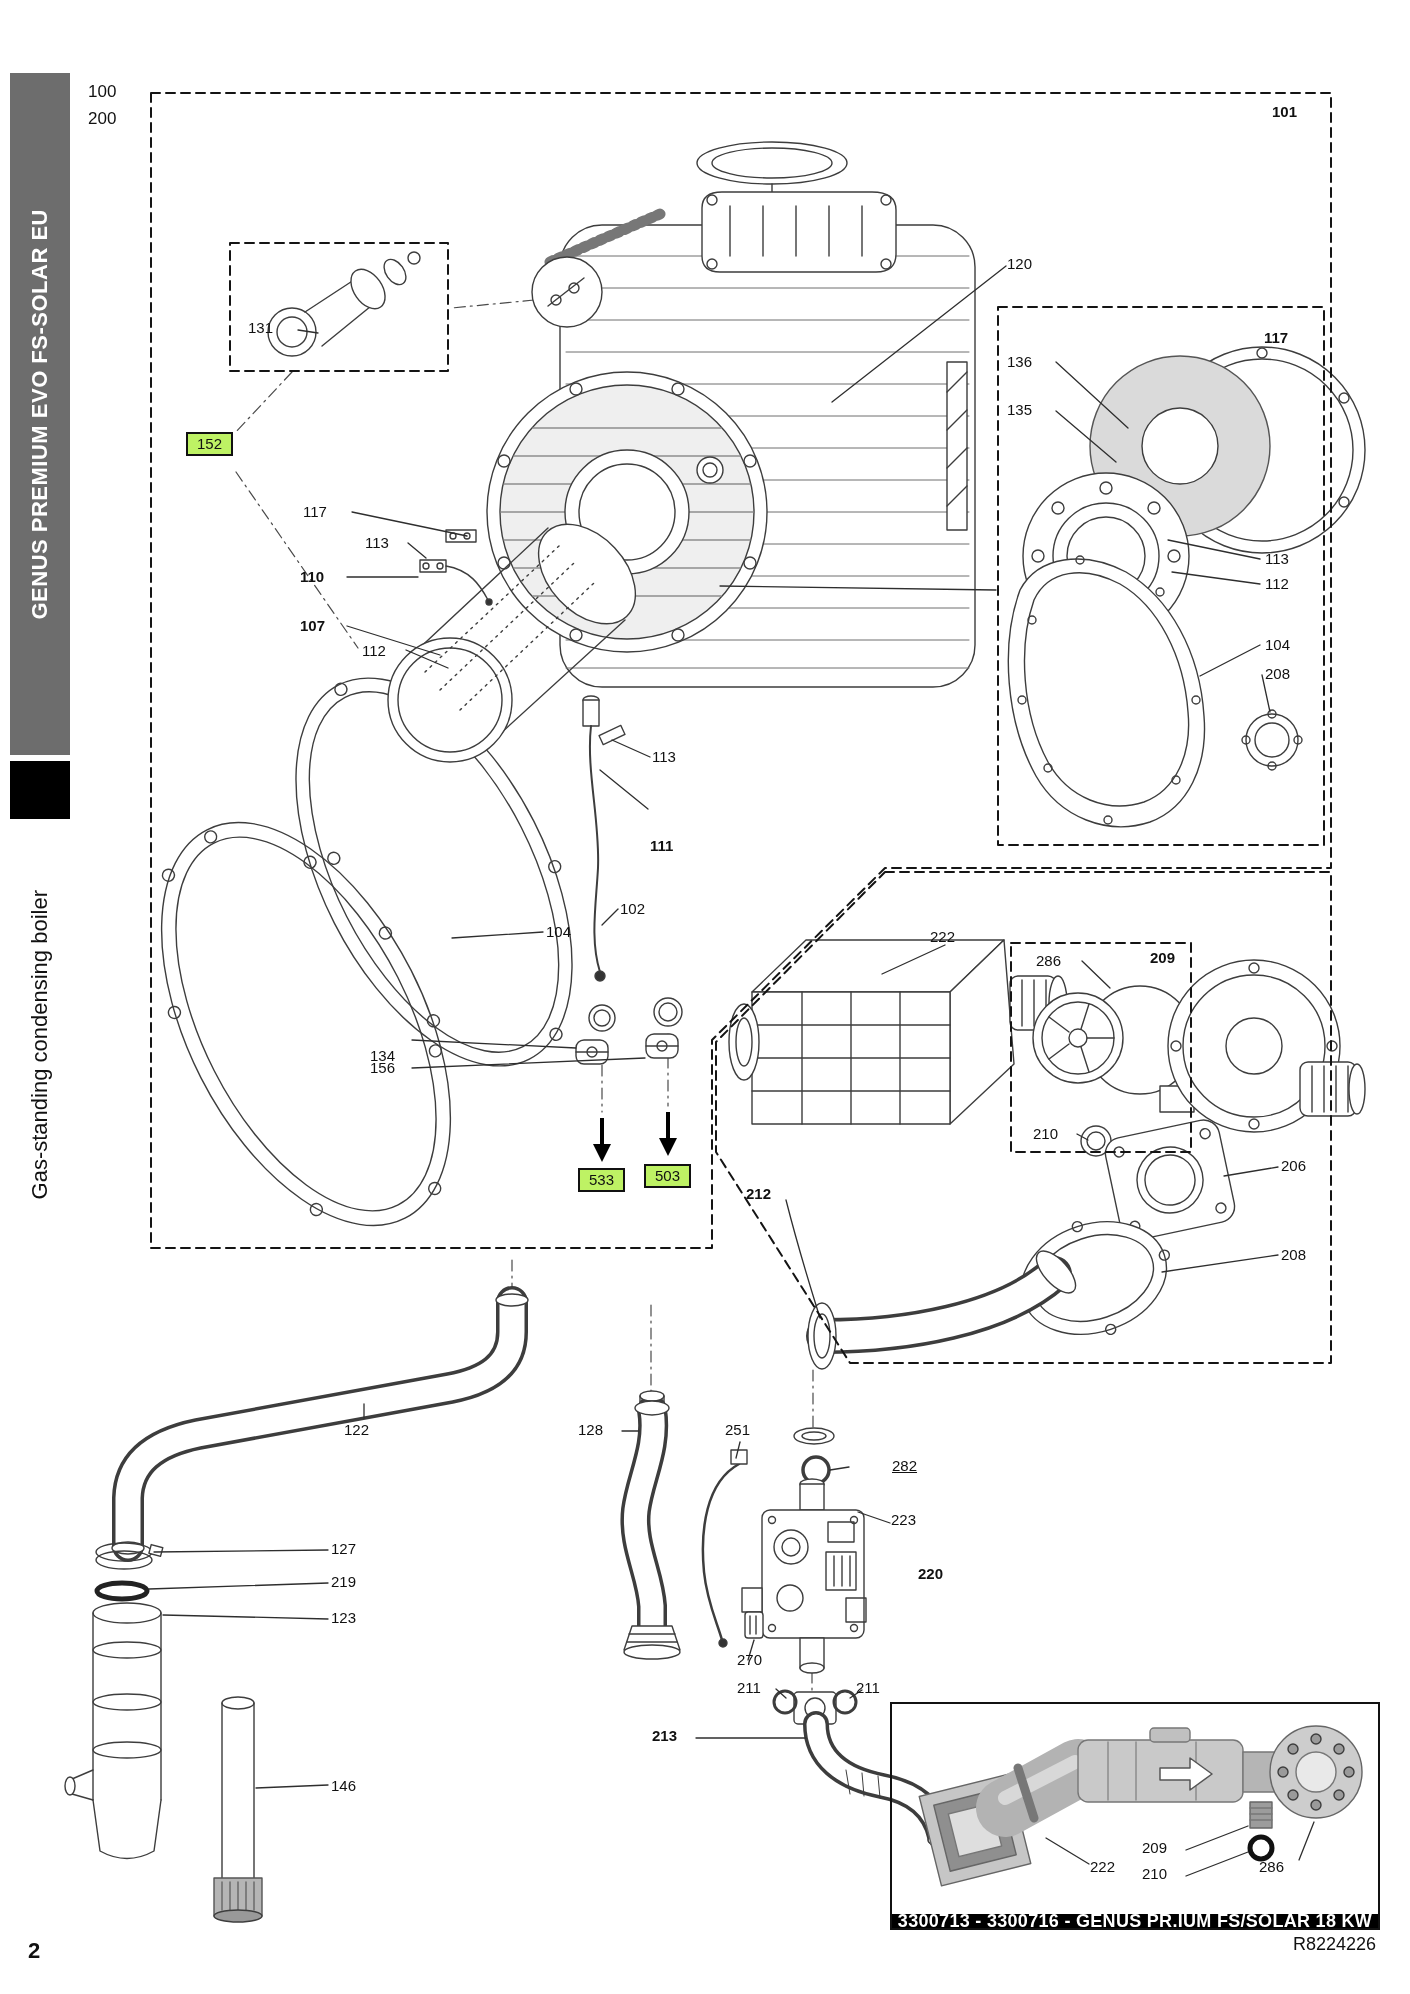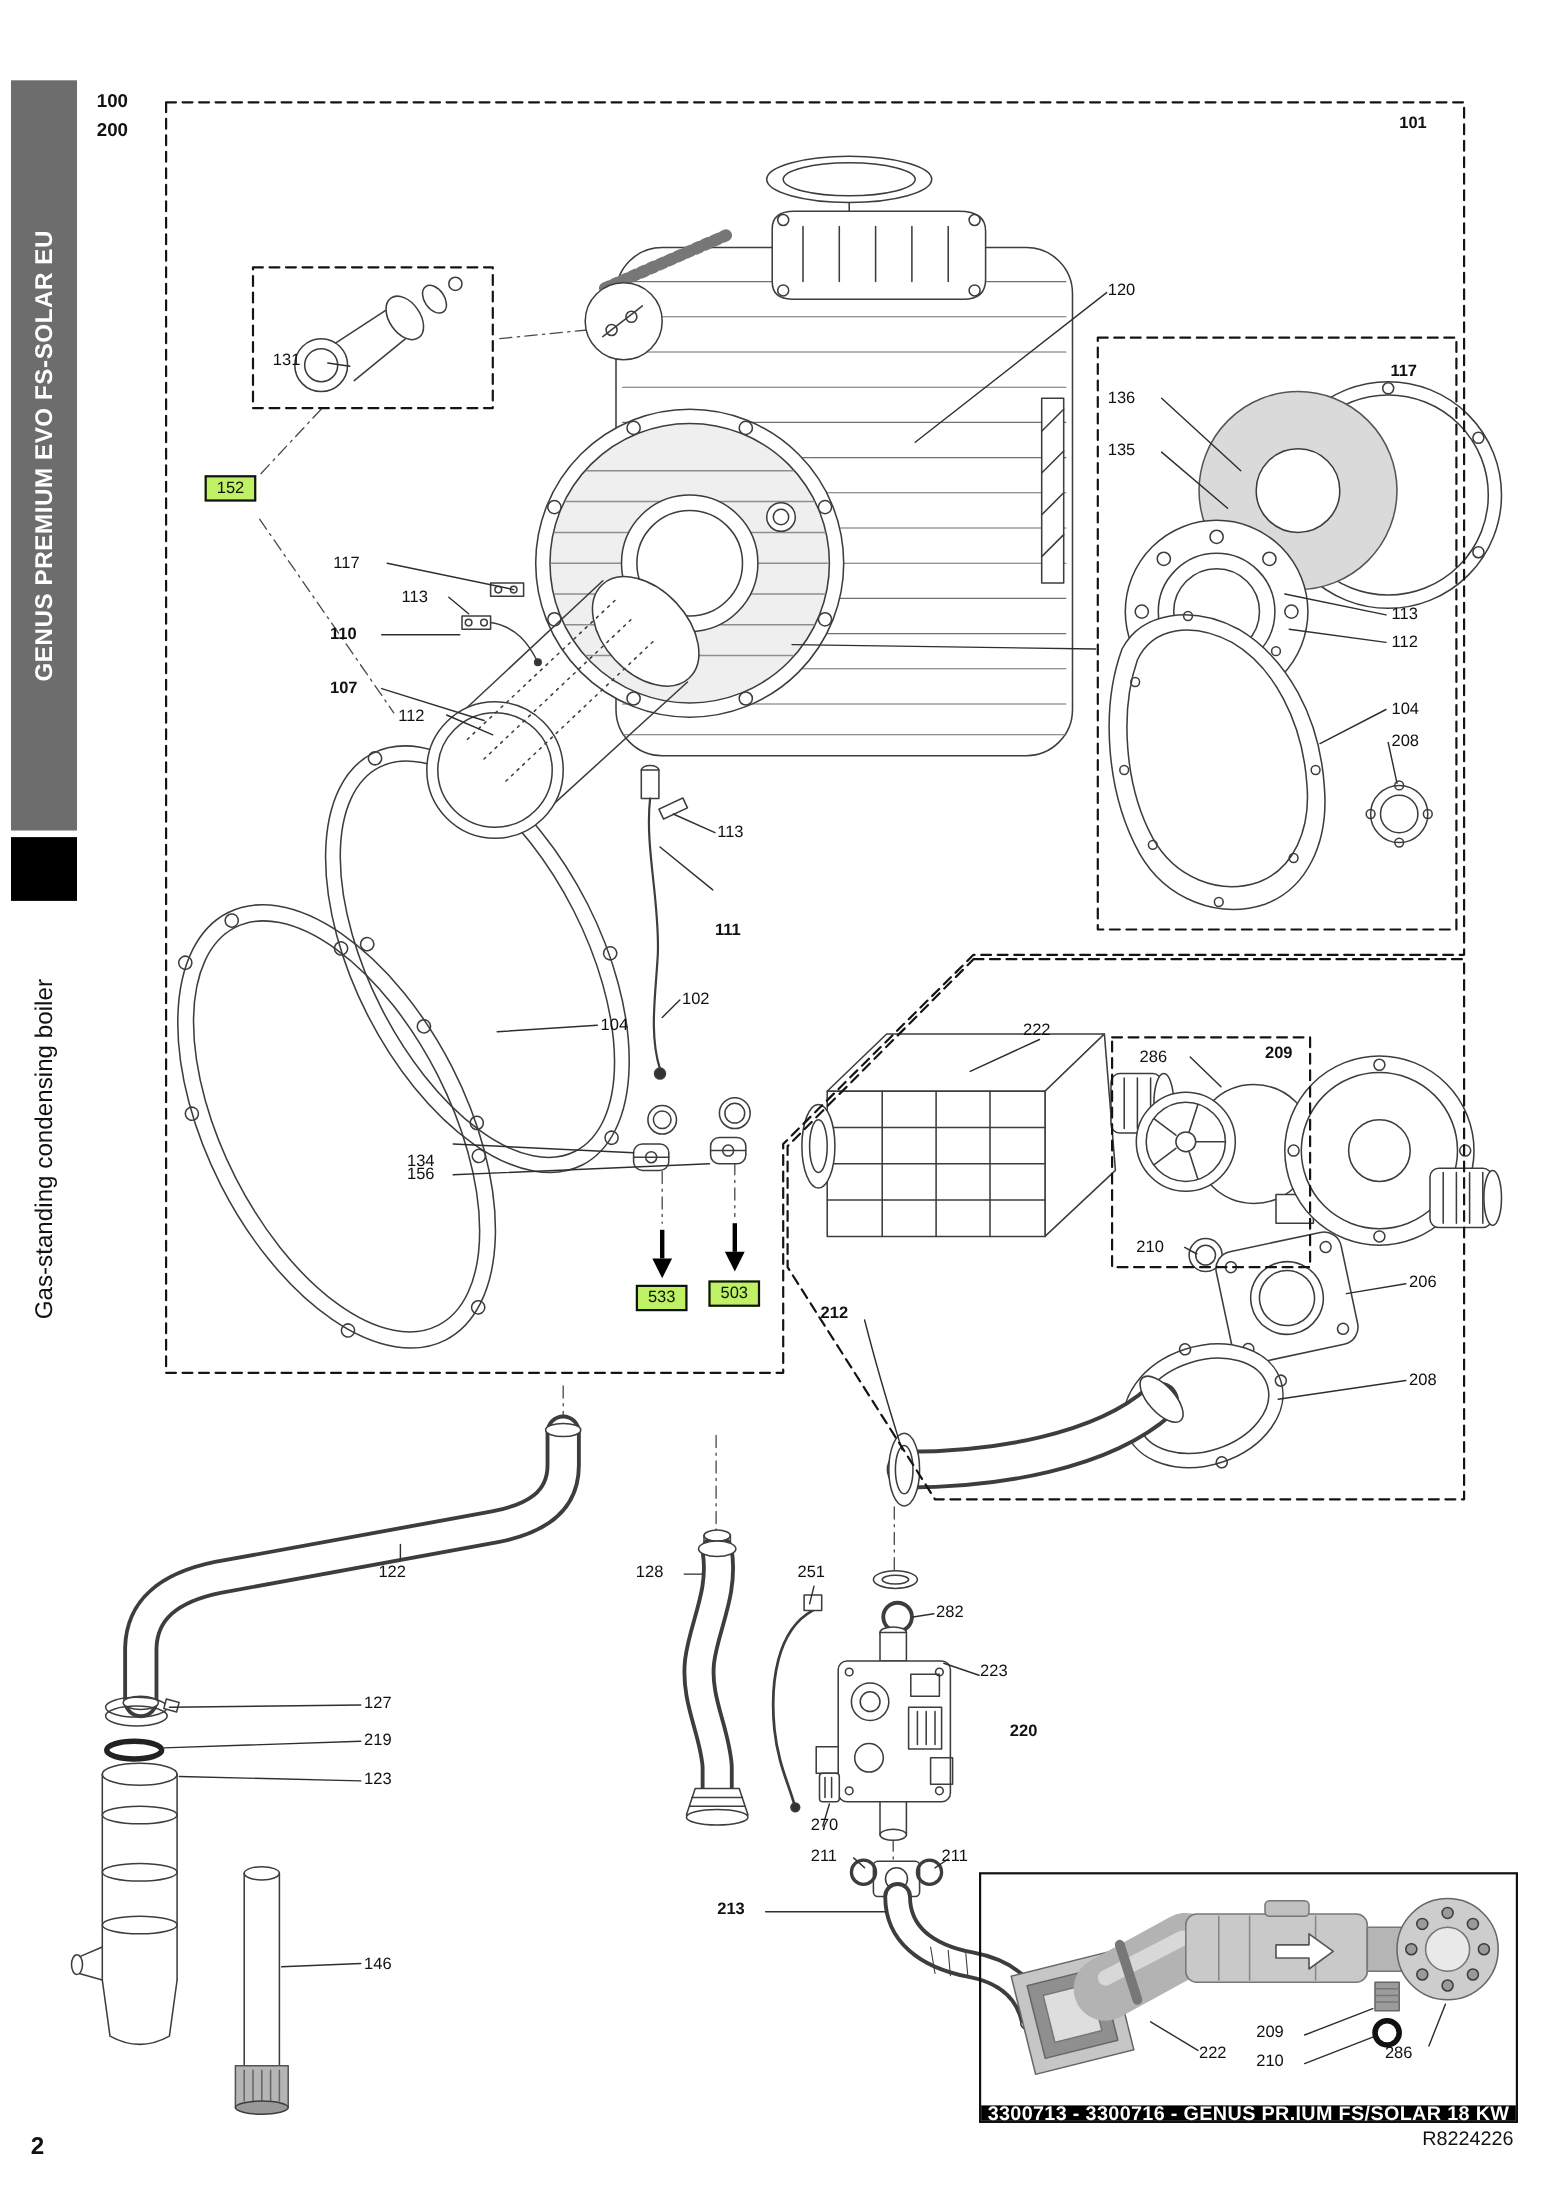--- a/index.html
+++ b/index.html
@@ -10,21 +10,21 @@
   .callout.bold{font-weight:700;}
   .callout.boxed{border:2px solid #111;padding:0 9px;background:#bef264;}
   .series-band{position:absolute;left:10px;top:73px;width:60px;height:682px;background:#6d6d6d;
                display:flex;align-items:center;justify-content:center;}
   .black-marker{position:absolute;left:10px;top:761px;width:60px;height:58px;background:#000;}
   .vtext{writing-mode:vertical-rl;transform:rotate(180deg);}
   .series-band .vtext{color:#fff;font-weight:700;font-size:22px;letter-spacing:.5px;}
   .product-type{position:absolute;left:13px;top:838px;width:54px;height:414px;
                 display:flex;align-items:center;justify-content:center;}
   .product-type .vtext{font-size:22px;color:#111;}
-  .top-index{position:absolute;left:88px;top:78px;font-size:17px;font-weight:700;line-height:27px;}
+  .top-index{position:absolute;left:88px;top:78px;font-size:17px;font-weight:400;line-height:27px;}
   .page-number{position:absolute;left:28px;top:1938px;font-size:22px;font-weight:700;}
   .ref-code{position:absolute;left:1150px;top:1934px;width:226px;text-align:right;font-size:18px;}
   .footer-box{position:absolute;left:890px;top:1702px;width:486px;height:224px;border:2px solid #111;}
   .footer-caption{position:absolute;left:0;right:0;bottom:0;height:14px;background:#000;color:#fff;
                   font-size:18px;font-weight:700;display:flex;align-items:center;justify-content:center;
                   letter-spacing:.3px;}
   #callout-layer{position:absolute;left:0;top:0;width:100%;height:100%;}
 </style>
 </head>
 <body>
@@ -455,21 +455,21 @@
     <div class="callout" style="left: 930px; top: 927px;">222</div>
     <div class="callout" style="left: 1036px; top: 951px;">286</div>
     <div class="callout bold" style="left: 1150px; top: 948px;">209</div>
     <div class="callout" style="left: 1033px; top: 1124px;">210</div>
     <div class="callout" style="left: 1281px; top: 1156px;">206</div>
     <div class="callout bold" style="left: 746px; top: 1184px;">212</div>
     <div class="callout" style="left: 1281px; top: 1245px;">208</div>
     <div class="callout" style="left: 344px; top: 1420px;">122</div>
     <div class="callout" style="left: 578px; top: 1420px;">128</div>
     <div class="callout" style="left: 725px; top: 1420px;">251</div>
-    <div class="callout" style="left: 851px; top: 1456px;">282</div>
+    <div class="callout" style="left: 892px; top: 1456px; text-decoration: underline;">282</div>
     <div class="callout" style="left: 891px; top: 1510px;">223</div>
     <div class="callout bold" style="left: 918px; top: 1564px;">220</div>
     <div class="callout" style="left: 331px; top: 1539px;">127</div>
     <div class="callout" style="left: 331px; top: 1572px;">219</div>
     <div class="callout" style="left: 331px; top: 1608px;">123</div>
     <div class="callout" style="left: 737px; top: 1650px;">270</div>
     <div class="callout" style="left: 737px; top: 1678px;">211</div>
     <div class="callout" style="left: 856px; top: 1678px;">211</div>
     <div class="callout bold" style="left: 652px; top: 1726px;">213</div>
     <div class="callout" style="left: 331px; top: 1776px;">146</div>

